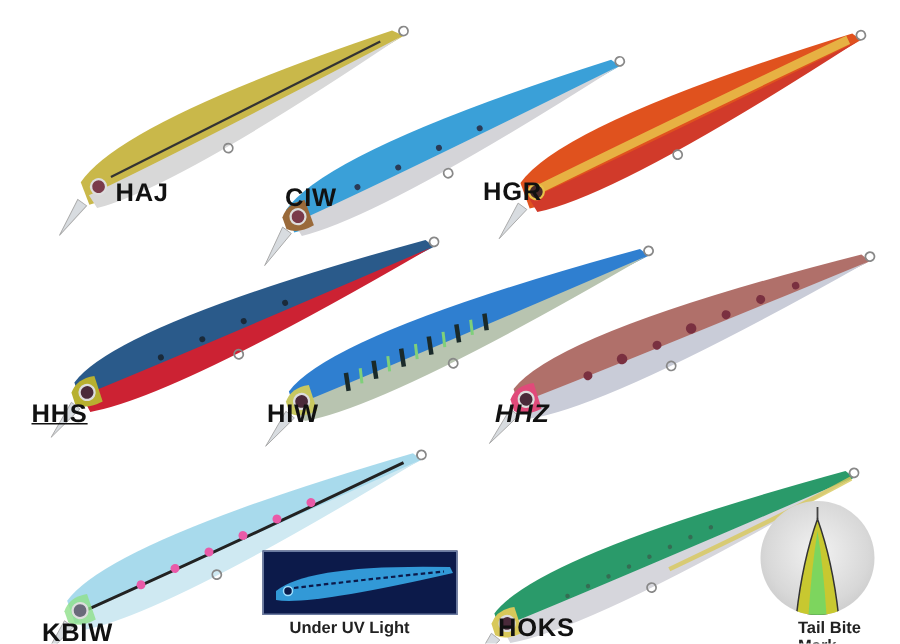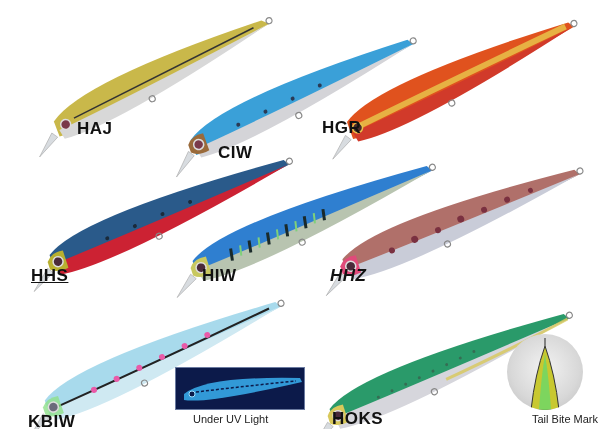--- a/index.html
+++ b/index.html
@@ -1,20 +1,20 @@
 <!DOCTYPE html>
 <html><head>
   <meta charset="utf-8">
   <style>
     html, body { margin: 0; padding: 0; background: #ffffff; }
     body { width: 600px; height: 429px; position: relative; overflow: hidden; font-family: "Liberation Sans", sans-serif; }
     .lure { position: absolute; }
     .lure svg { display: block; overflow: visible; }
     .label { position: absolute; font-family: "Liberation Sans", sans-serif; font-weight: bold; color: #111; font-size: 17px; letter-spacing: 0.5px; }
-    .caption { position: absolute; font-family: "Liberation Sans", sans-serif; font-weight: normal; color: #222; font-size: 11px; }
+    .caption { position: absolute; font-family: "Liberation Sans", sans-serif; font-weight: bold; color: #222; font-size: 11px; }
     .uv-box { position: absolute; left: 175px; top: 367px; width: 128px; height: 41px; background: #0c1a4a; border: 1px solid #6a7aa0; }
     .tail-circle { position: absolute; left: 507px; top: 334px; width: 76px; height: 76px; border-radius: 50%; background: radial-gradient(circle at 50% 45%, #f2f2f2 0%, #d8d8d8 60%, #bdbdbd 100%); overflow: hidden; }
   </style>
 </head>
 <body>
 
 <div class="lure" style="left:28px;top:0px;">
   <svg width="260" height="110">
     <g transform="translate(0,110) rotate(-21)">
       <path d="M20,20 Q60,-8 250,0 L256,6 Q60,40 20,36 Z" fill="#c9b84a"></path>
@@ -39,21 +39,21 @@
         <circle cx="130" cy="16" r="2" fill="#2a3a55"></circle>
         <circle cx="160" cy="13" r="2" fill="#2a3a55"></circle>
       <path d="M16,24 Q22,16 34,18 L34,36 Q22,38 16,32 Z" fill="#9a6a3a"></path>
       <circle cx="26" cy="27" r="5" fill="#7a3a4a" stroke="#ddd" stroke-width="1.5"></circle>
       <path d="M14,30 L-6,50 L18,36 Z" fill="#d8dce0" stroke="#aaa" stroke-width="0.6"></path>
       <circle cx="263" cy="3" r="3" fill="none" stroke="#888" stroke-width="1.2"></circle>
       <circle cx="130" cy="34" r="3" fill="none" stroke="#888" stroke-width="1.2"></circle>
     </g>
   </svg>
 </div>
-<div class="label" style="left:190px;top:143px;margin-left:28px;">CIW</div>
+<div class="label" style="left:190px;top:122px;">CIW</div>
 
 <div class="lure" style="left:322px;top:0px;">
   <svg width="280" height="130">
     <g transform="translate(0,112) rotate(-20)">
       <path d="M20,18 Q60,-10 262,0 L266,6 Q60,42 20,36 Z" fill="#e0521e"></path>
       <path d="M22,30 Q80,26 264,6 Q80,48 24,40 Z" fill="#d13a2a"></path>
       <path d="M30,26 Q140,14 258,3" stroke="#e8c24a" stroke-width="6" fill="none" opacity="0.85"></path>
       <circle cx="28" cy="27" r="5" fill="#4a2a2a" stroke="#e8c24a" stroke-width="1.5"></circle>
       <path d="M14,30 L-6,48 L18,36 Z" fill="#d8dce0" stroke="#aaa" stroke-width="0.6"></path>
       <circle cx="267" cy="3" r="3" fill="none" stroke="#888" stroke-width="1.2"></circle>
@@ -73,21 +73,21 @@
         <circle cx="140" cy="14" r="2" fill="#1a2a3a"></circle>
         <circle cx="170" cy="11" r="2" fill="#1a2a3a"></circle>
       <path d="M16,24 Q22,16 34,18 L34,36 Q22,38 16,32 Z" fill="#b8b030"></path>
       <circle cx="26" cy="27" r="5" fill="#4a2a3a" stroke="#ddd" stroke-width="1.5"></circle>
       <path d="M14,30 L-6,48 L18,36 Z" fill="#d8dce0" stroke="#aaa" stroke-width="0.6"></path>
       <circle cx="277" cy="3" r="3" fill="none" stroke="#888" stroke-width="1.2"></circle>
       <circle cx="130" cy="34" r="3" fill="none" stroke="#888" stroke-width="1.2"></circle>
     </g>
   </svg>
 </div>
-<div class="label" style="left:31px;top:266px;text-decoration:underline;">HHS</div>
+<div class="label" style="left:21px;top:266px;text-decoration:underline;">HHS</div>
 
 <div class="lure" style="left:168px;top:148px;">
   <svg width="280" height="110">
     <g transform="translate(0,102) rotate(-18)">
       <path d="M20,18 Q60,-10 272,0 L276,6 Q60,40 20,34 Z" fill="#2f7fd0"></path>
       <path d="M22,28 Q80,24 274,6 Q80,48 24,40 Z" fill="#b8c4b0"></path>
       <g stroke="#1a2a2a" stroke-width="3">
         <line x1="60" y1="18" x2="58" y2="30"></line>
           <line x1="80" y1="16" x2="78" y2="28"></line>
           <line x1="100" y1="14" x2="98" y2="26"></line>
@@ -103,21 +103,21 @@
           <line x1="150" y1="10" x2="148" y2="20"></line>
       </g>
       <path d="M16,24 Q22,16 34,18 L34,36 Q22,38 16,32 Z" fill="#c8c860"></path>
       <circle cx="26" cy="27" r="5" fill="#4a2a3a" stroke="#ddd" stroke-width="1.5"></circle>
       <path d="M14,30 L-6,48 L18,36 Z" fill="#d8dce0" stroke="#aaa" stroke-width="0.6"></path>
       <circle cx="277" cy="3" r="3" fill="none" stroke="#888" stroke-width="1.2"></circle>
       <circle cx="130" cy="34" r="3" fill="none" stroke="#888" stroke-width="1.2"></circle>
     </g>
   </svg>
 </div>
-<div class="label" style="left:178px;top:266px;margin-left:24px;">HIW</div>
+<div class="label" style="left:178px;top:266px;">HIW</div>
 
 <div class="lure" style="left:318px;top:148px;">
   <svg width="280" height="110">
     <g transform="translate(0,100) rotate(-17)">
       <path d="M20,18 Q60,-10 268,0 L272,6 Q60,40 20,34 Z" fill="#b0706a"></path>
       <path d="M22,28 Q80,24 270,6 Q80,48 24,40 Z" fill="#c9ccd8"></path>
       <g fill="#7a3040">
         <circle cx="70" cy="24" r="3"></circle>
           <circle cx="95" cy="20" r="3.5"></circle>
           <circle cx="120" cy="18" r="3"></circle>

